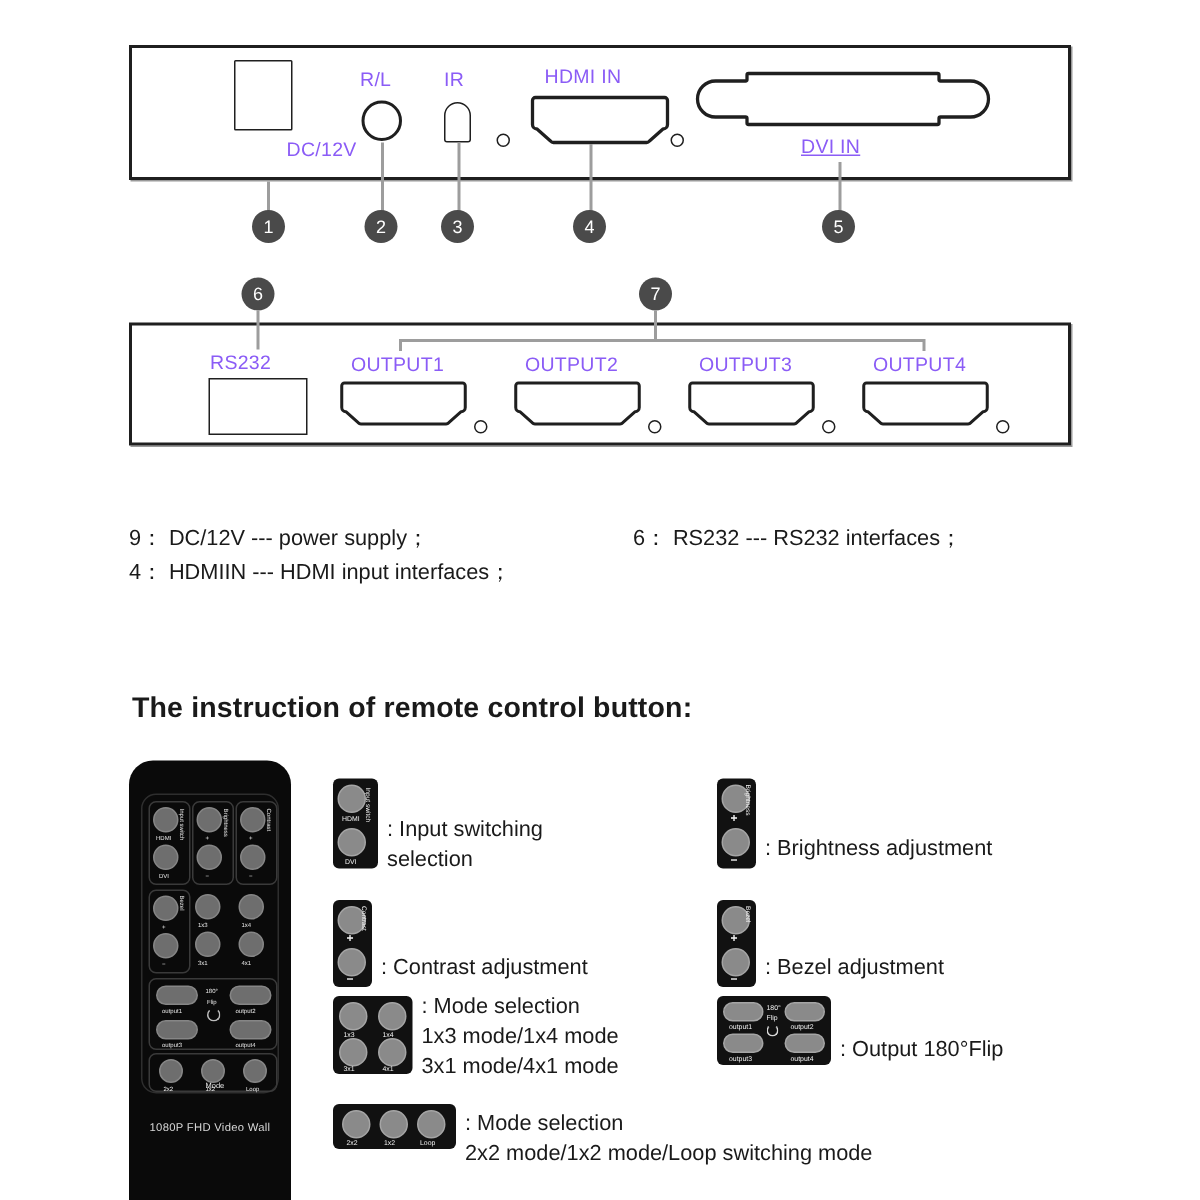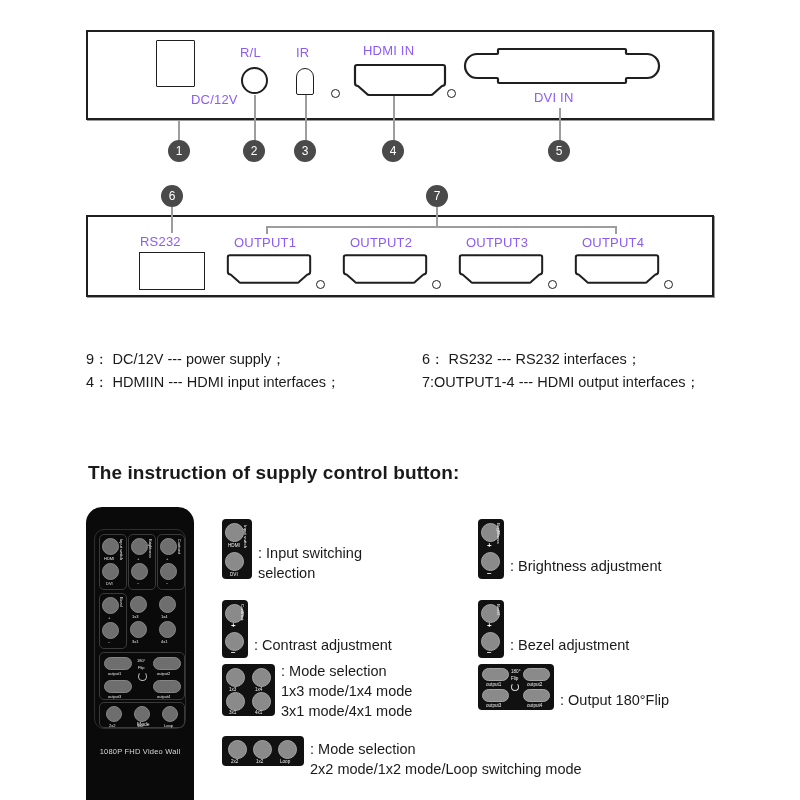--- a/index.html
+++ b/index.html
@@ -224,21 +224,21 @@
   </svg>
 </div>
 
 <div class="screw" style="left:447px; top:89px; width:9px; height:9px;"></div>
 
 <div class="dvi-port" style="left:463px; top:45px;">
   <svg width="198" height="42" viewBox="0 0 198 42">
     <path d="M36 4 H162 A1 1 0 0 1 163 5 V8 A1 1 0 0 0 164 9 H184 A12 12 0 0 1 196 21 A12 12 0 0 1 184 33 H164 A1 1 0 0 0 163 34 V37 A1 1 0 0 1 162 38 H36 A1 1 0 0 1 35 37 V34 A1 1 0 0 0 34 33 H14 A12 12 0 0 1 2 21 A12 12 0 0 1 14 9 H34 A1 1 0 0 0 35 8 V5 A1 1 0 0 1 36 4 Z" fill="#ffffff" stroke="#1f1f1f" stroke-width="2.2" stroke-linejoin="round"></path>
   </svg>
 </div>
-<div class="port-label" style="left:534px; top:90px;">DVI IN</div>
+<div class="port-label" style="left:534px; top:90px;text-decoration:underline;">DVI IN</div>
 
 <div class="lead v" style="left:178px; top:121px; height:21px;"></div>
 <div class="callout-num" style="left:168px; top:140px;">1</div>
 
 <div class="lead v" style="left:254px; top:95px; height:47px;"></div>
 <div class="callout-num" style="left:243px; top:140px;">2</div>
 
 <div class="lead v" style="left:305px; top:95px; height:47px;"></div>
 <div class="callout-num" style="left:294px; top:140px;">3</div>
 
@@ -294,25 +294,24 @@
 <div class="lead v" style="left:266px; top:226px; height:8px;"></div>
 <div class="lead v" style="left:615px; top:226px; height:8px;"></div>
 
 <div class="legend">
   <div class="legend-col left">
     <div class="legend-line">9： DC/12V --- power supply；</div>
     <div class="legend-line">4： HDMIIN --- HDMI input interfaces；</div>
   </div>
   <div class="legend-col right">
     <div class="legend-line">6： RS232 --- RS232 interfaces；</div>
-    <div class="legend-line">7:OUTPUT1-4 --- HDMI output interfaces；</div>
-  </div>
-</div>
-
-<div id="section-heading">The instruction of supply control button:</div>
+  </div>
+</div>
+
+<div id="section-heading">The instruction of remote control button:</div>
 
 <div id="remote">
   <div class="remote-inner">
 
     <div class="btn-group" style="left:4px; top:4px; width:28px; height:56px;">
       <div class="rbtn" style="left:2px; top:3px; width:17px; height:17px;"></div>
       <div class="rlabel" style="left:4px; top:21px;">HDMI</div>
       <div class="rlabel vert" style="left:24px; top:4px;">Input switch</div>
       <div class="rbtn" style="left:2px; top:28px; width:17px; height:17px;"></div>
       <div class="rlabel" style="left:6px; top:46px;">DVI</div>

